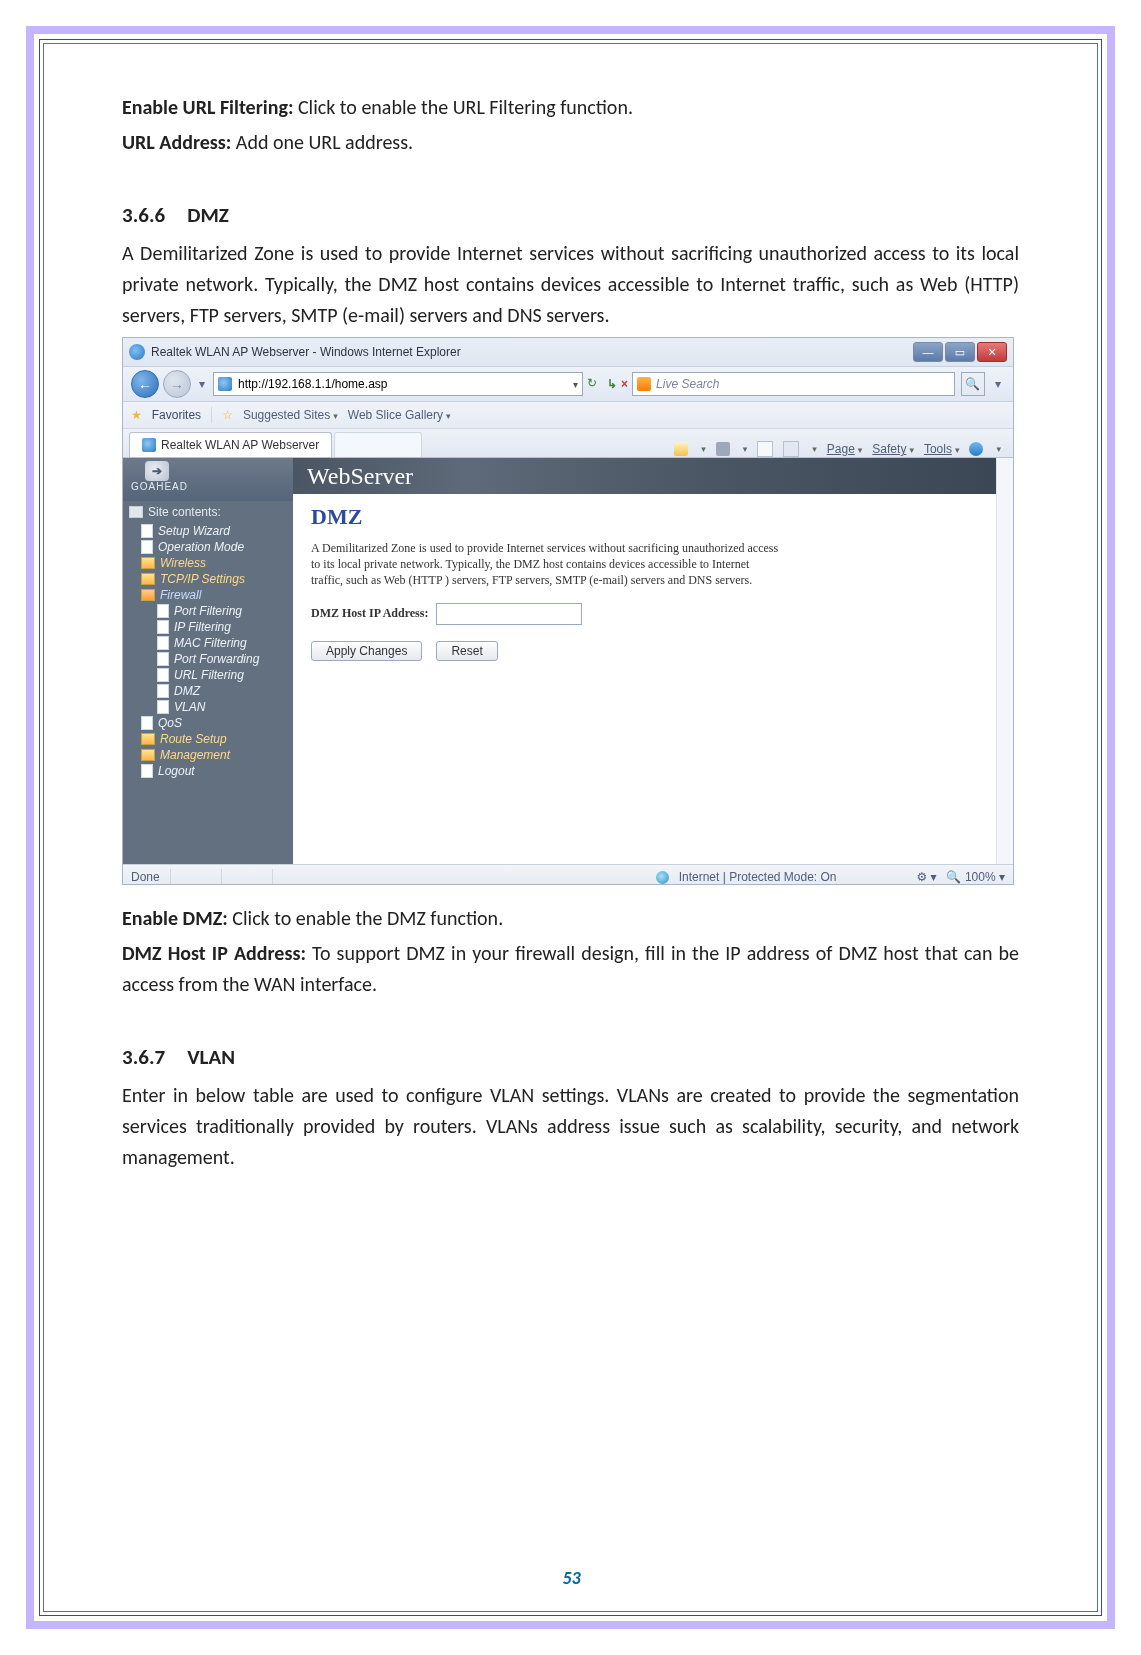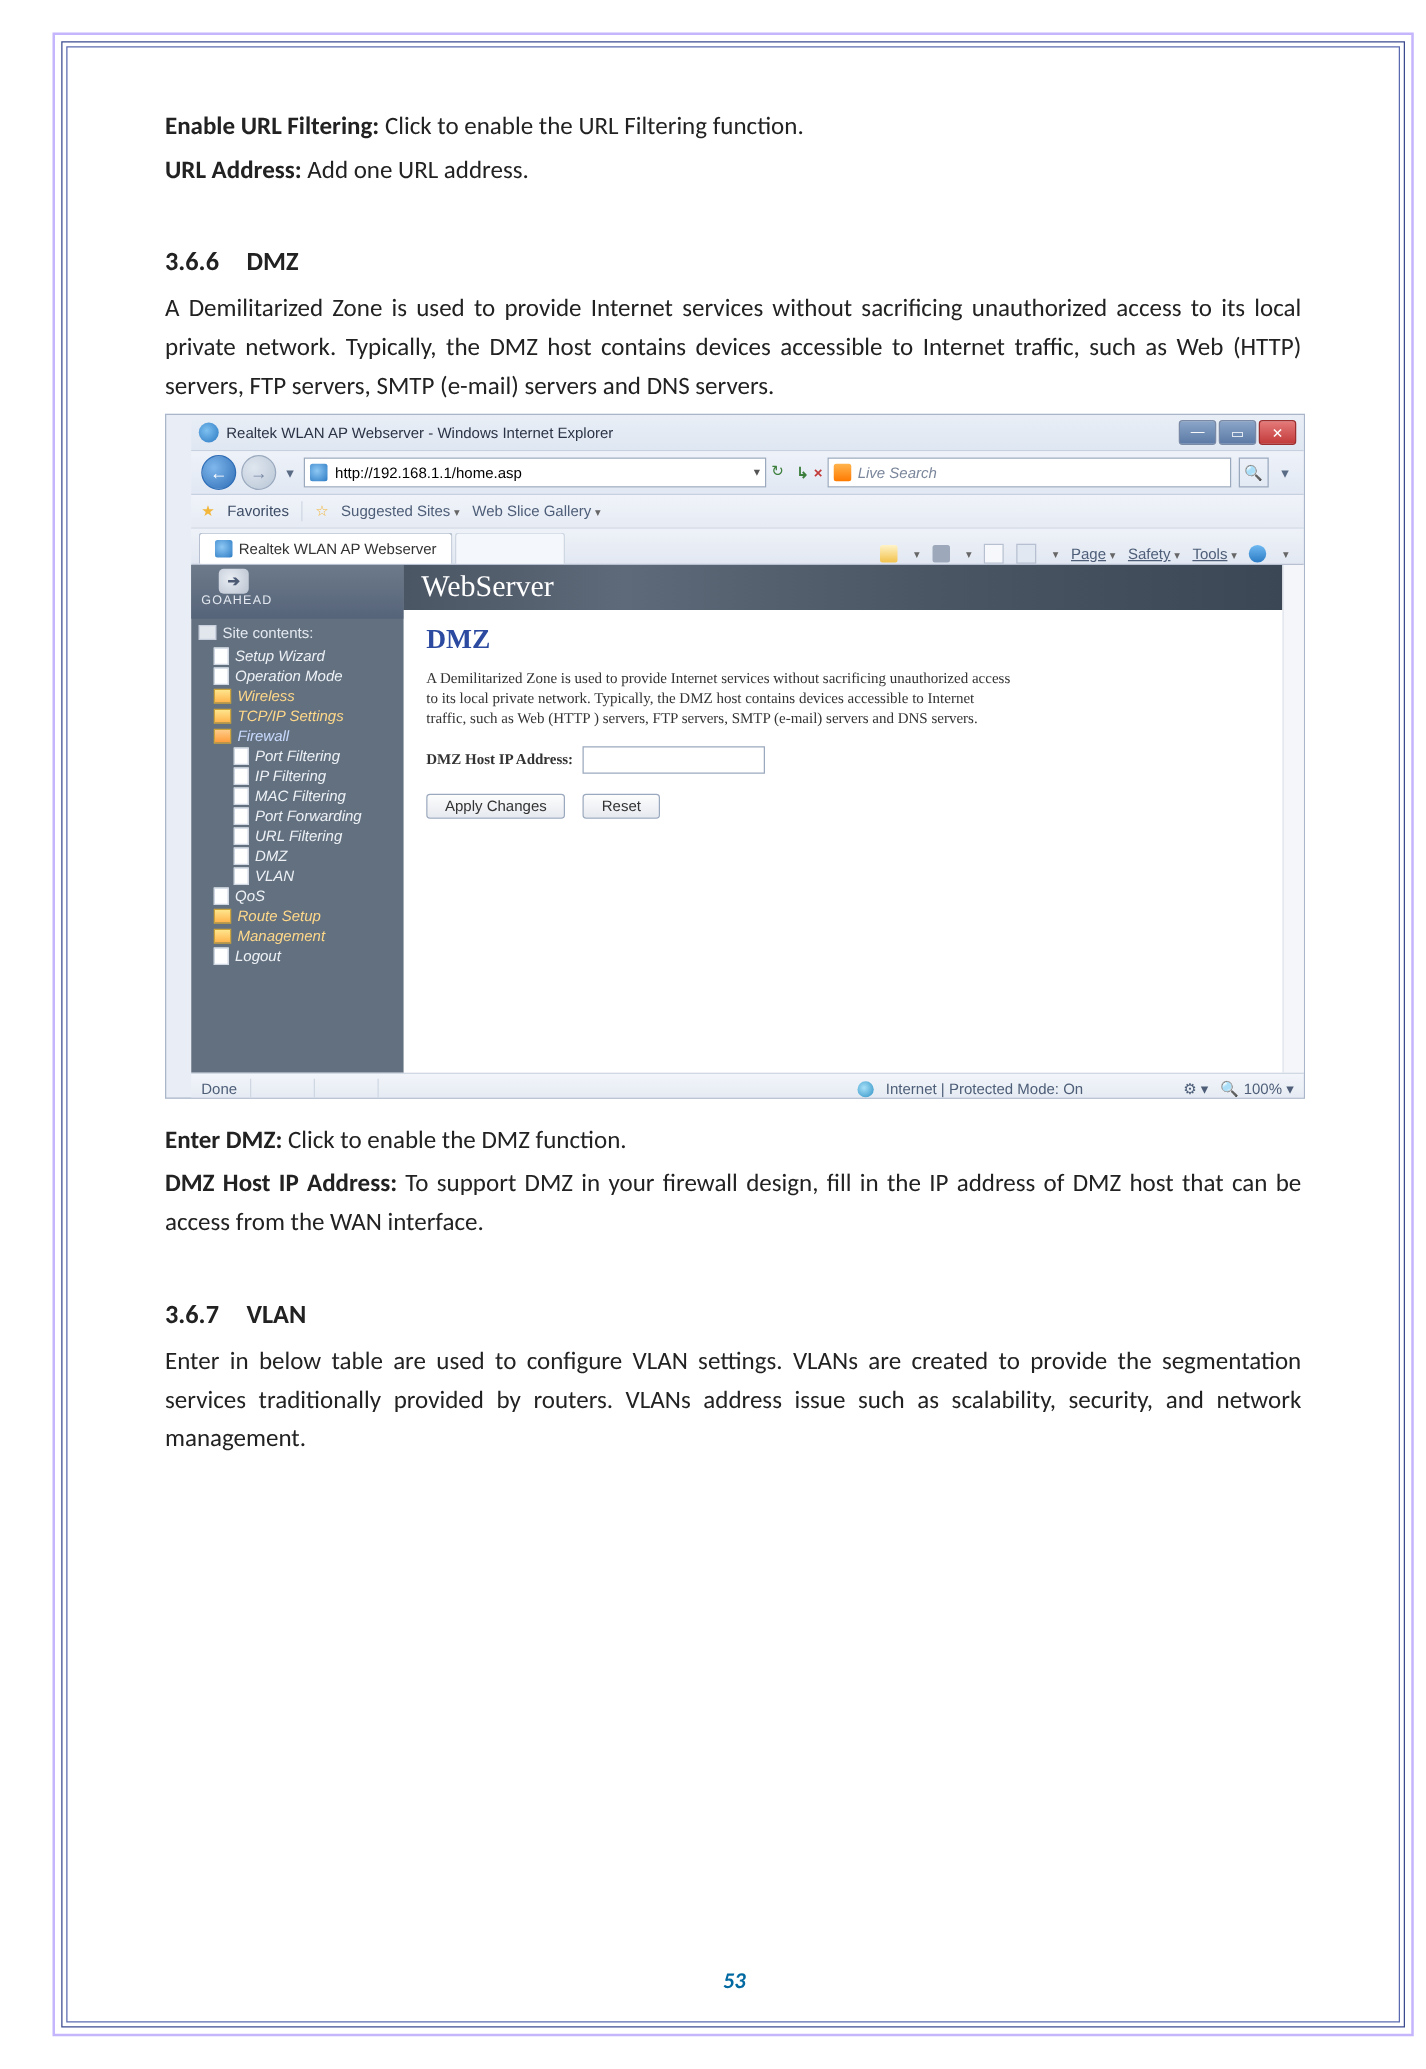--- a/index.html
+++ b/index.html
@@ -11,21 +11,21 @@
   }
   .page {
     box-sizing: border-box;
     width: 1141px;
     height: 1655px;
     margin: 0 auto;
     background: #fff;
     position: relative;
     padding: 26px;
   }
-  .border1 { box-sizing: border-box; width: 100%; height: 100%; border: 2px solid #c4b5fd; padding: 5px; margin-left: 16px; }
+  .border1 { box-sizing: border-box; width: 100%; height: 100%; border: 8px solid #c4b5fd; padding: 5px; }
   .border2 { box-sizing: border-box; width: 100%; height: 100%; border: 1px solid #3b4a8f; padding: 3px; }
   .border3 { box-sizing: border-box; width: 100%; height: 100%; border: 1px solid #5b6ab0; padding: 48px 78px 30px 78px; position: relative; }
 
   .para { font-size: 20px; line-height: 1.55; color: #222; }
   .justify { text-align: justify; }
   .bold { font-weight: 700; }
 
   .heading {
     font-weight: 700;
     font-size: 21px;
@@ -40,21 +40,20 @@
     height: 546px;
     border: 1px solid #a9b5c9;
     background: #e9eef6;
     font-family: "Segoe UI", Tahoma, Arial, sans-serif;
     font-size: 12px;
     color: #333;
     margin-top: 6px;
     margin-bottom: 18px;
     position: relative;
     overflow: hidden;
-    padding-left: 20px;
   }
   .titlebar {
     height: 28px;
     background: linear-gradient(#e9eef6,#dfe7f2);
     display: flex;
     align-items: center;
     padding: 0 6px;
     border-bottom: 1px solid #c7d0de;
   }
   .titlebar .ie-icon {
@@ -404,21 +403,21 @@
         <span class="spacer"></span>
         <span class="globe"></span>
         <span>Internet | Protected Mode: On</span>
         <span style="width:60px;"></span>
         <span>⚙ ▾</span>
         <span>🔍 <span>100%</span> ▾</span>
       </div>
     </div>
 
     <div class="para">
-      <span class="bold">Enter DMZ:</span><span> Click to enable the DMZ function.</span>
+      <span class="bold">Enable DMZ:</span><span> Click to enable the DMZ function.</span>
     </div>
     <div class="para justify" style="margin-top:4px;">
       <span class="bold">DMZ Host IP Address:</span><span> To support DMZ in your firewall design, fill in the IP address of DMZ host that can be access from the WAN interface.</span>
     </div>
 
     <div class="heading">
       <span class="hnum">3.6.7</span><span>VLAN</span>
     </div>
     <div class="para justify">Enter in below table are used to configure VLAN settings. VLANs are created to provide the segmentation services traditionally provided by routers. VLANs address issue such as scalability, security, and network management.</div>
 

